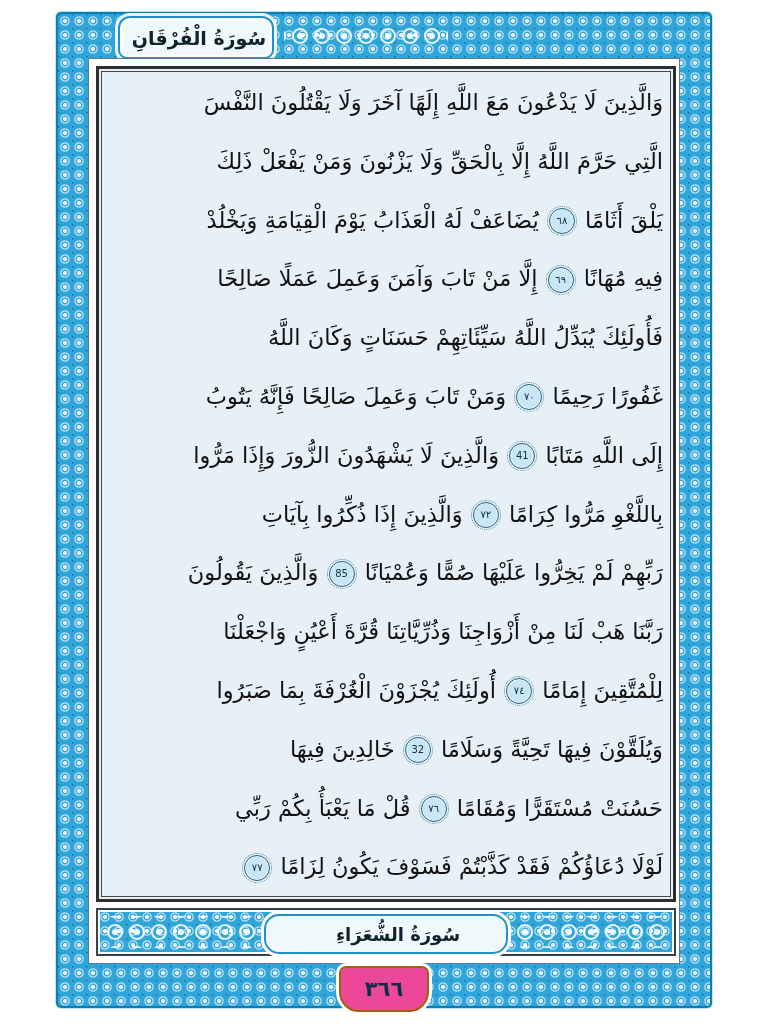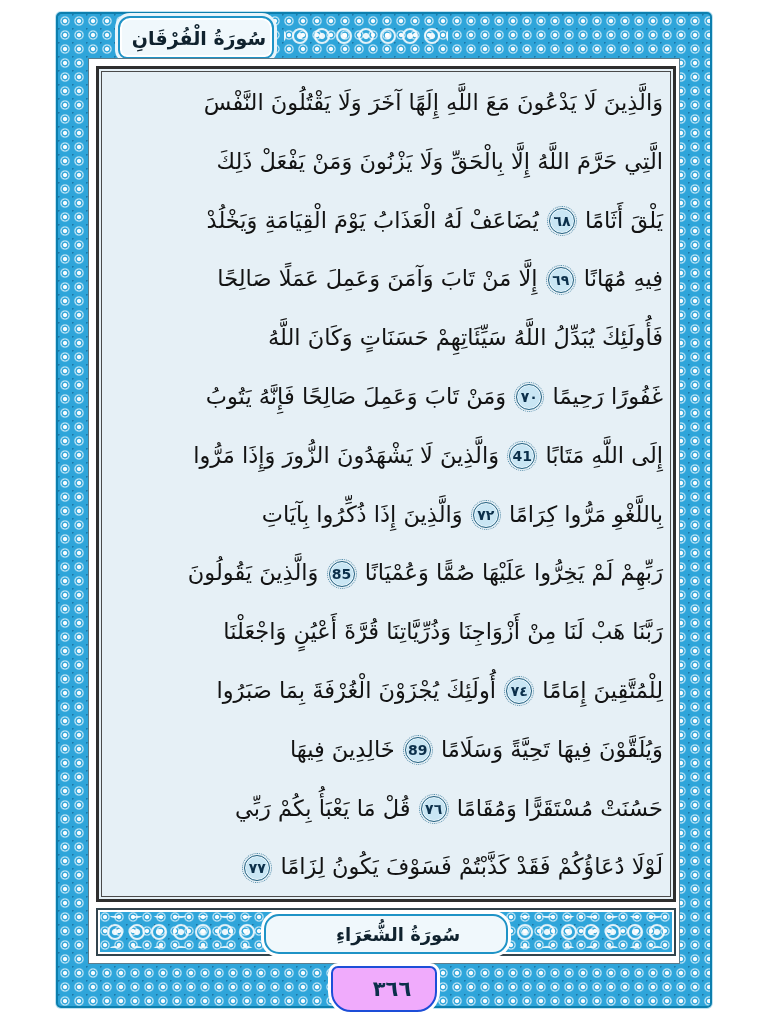--- a/index.html
+++ b/index.html
@@ -44,37 +44,37 @@
               box-shadow: inset 0 0 0 2px #e6f0f6, inset 0 0 0 3px #4a4a4a;}
   .text-panel .lines{position:absolute;left:10px;right:10px;top:4px;bottom:4px;direction:rtl;}
   .line{height:58.8px;line-height:58.8px;white-space:nowrap;
         text-align:justify;text-align-last:justify;-moz-text-align-last:justify;
         font-size:22.5px;color:#131313;font-weight:500;letter-spacing:0;}
   .line::after{content:"";display:inline-block;width:100%;}
   .aya{display:inline-flex;align-items:center;justify-content:center;vertical-align:middle;
        width:24px;height:24px;border-radius:50%;background:#c9e6f4;
        border:1.5px solid #24607f;outline:1px dotted #4b87a5;outline-offset:1.5px;
        box-shadow:inset 0 0 0 1px #eaf6fc;margin:0 3px;}
-  .aya-num{font-size:14px;line-height:1;color:#0b2f4a;font-weight:bold;}
+  .aya-num{font-size:10px;line-height:1;color:#0b2f4a;font-weight:normal;}
 
   
   .banner{position:absolute;left:96px;top:908px;width:580px;height:48px;box-sizing:border-box;
           border:2px solid #32444d;box-shadow:inset 0 0 0 2px #ffffff;}
   .banner .orn{position:absolute;top:6px;bottom:6px;width:150px;opacity:.95;}
   .banner .orn.left{left:8px;} .banner .orn.right{right:8px;}
   .banner-cartouche{position:absolute;left:50%;top:4px;transform:translateX(-50%);
           width:216px;height:36px;background:#f0f8fc;border:2px solid #1f93c6;border-radius:15px;
           box-shadow:0 0 0 3px #ffffff;display:flex;align-items:center;justify-content:center;padding-left:24px;}
   .banner-cartouche .c-text{font-size:18px;font-weight:bold;color:#10222e;direction:rtl;}
 
   
   .pageno-cartouche{position:absolute;left:50%;top:966px;transform:translateX(-50%);
-          width:86px;height:42px;background:#f0abfc;border:2px solid #1d4ed8;
+          width:86px;height:42px;background:#ec4899;border:2px solid #a16207;
           border-radius:7px 7px 20px 20px;box-shadow:0 0 0 3px #ffffff;
-          display:flex;align-items:center;justify-content:center;z-index:5;padding-left:16px;}
+          display:flex;align-items:center;justify-content:center;z-index:5;}
   .pageno{font-size:21px;font-weight:bold;color:#0b2f4a;}
 </style>
 </head>
 <body>
 
 <div class="page">
 
   <div class="frame pat">
 
     <div class="h-chain chain"></div>
@@ -107,21 +107,21 @@
             <span class="aya-num">٧٢</span>
           </span> وَالَّذِينَ إِذَا ذُكِّرُوا بِآيَاتِ</div>
         <div class="line">رَبِّهِمْ لَمْ يَخِرُّوا عَلَيْهَا صُمًّا وَعُمْيَانًا <span class="aya">
             <span class="aya-num">85</span>
           </span> وَالَّذِينَ يَقُولُونَ</div>
         <div class="line">رَبَّنَا هَبْ لَنَا مِنْ أَزْوَاجِنَا وَذُرِّيَّاتِنَا قُرَّةَ أَعْيُنٍ وَاجْعَلْنَا</div>
         <div class="line">لِلْمُتَّقِينَ إِمَامًا <span class="aya">
             <span class="aya-num">٧٤</span>
           </span> أُولَئِكَ يُجْزَوْنَ الْغُرْفَةَ بِمَا صَبَرُوا</div>
         <div class="line">وَيُلَقَّوْنَ فِيهَا تَحِيَّةً وَسَلَامًا <span class="aya">
-            <span class="aya-num">89</span>
+            <span class="aya-num">32</span>
           </span> خَالِدِينَ فِيهَا</div>
         <div class="line">حَسُنَتْ مُسْتَقَرًّا وَمُقَامًا <span class="aya">
             <span class="aya-num">٧٦</span>
           </span> قُلْ مَا يَعْبَأُ بِكُمْ رَبِّي</div>
         <div class="line">لَوْلَا دُعَاؤُكُمْ فَقَدْ كَذَّبْتُمْ فَسَوْفَ يَكُونُ لِزَامًا <span class="aya">
             <span class="aya-num">٧٧</span>
           </span></div>
       </div>
   </div>
 

